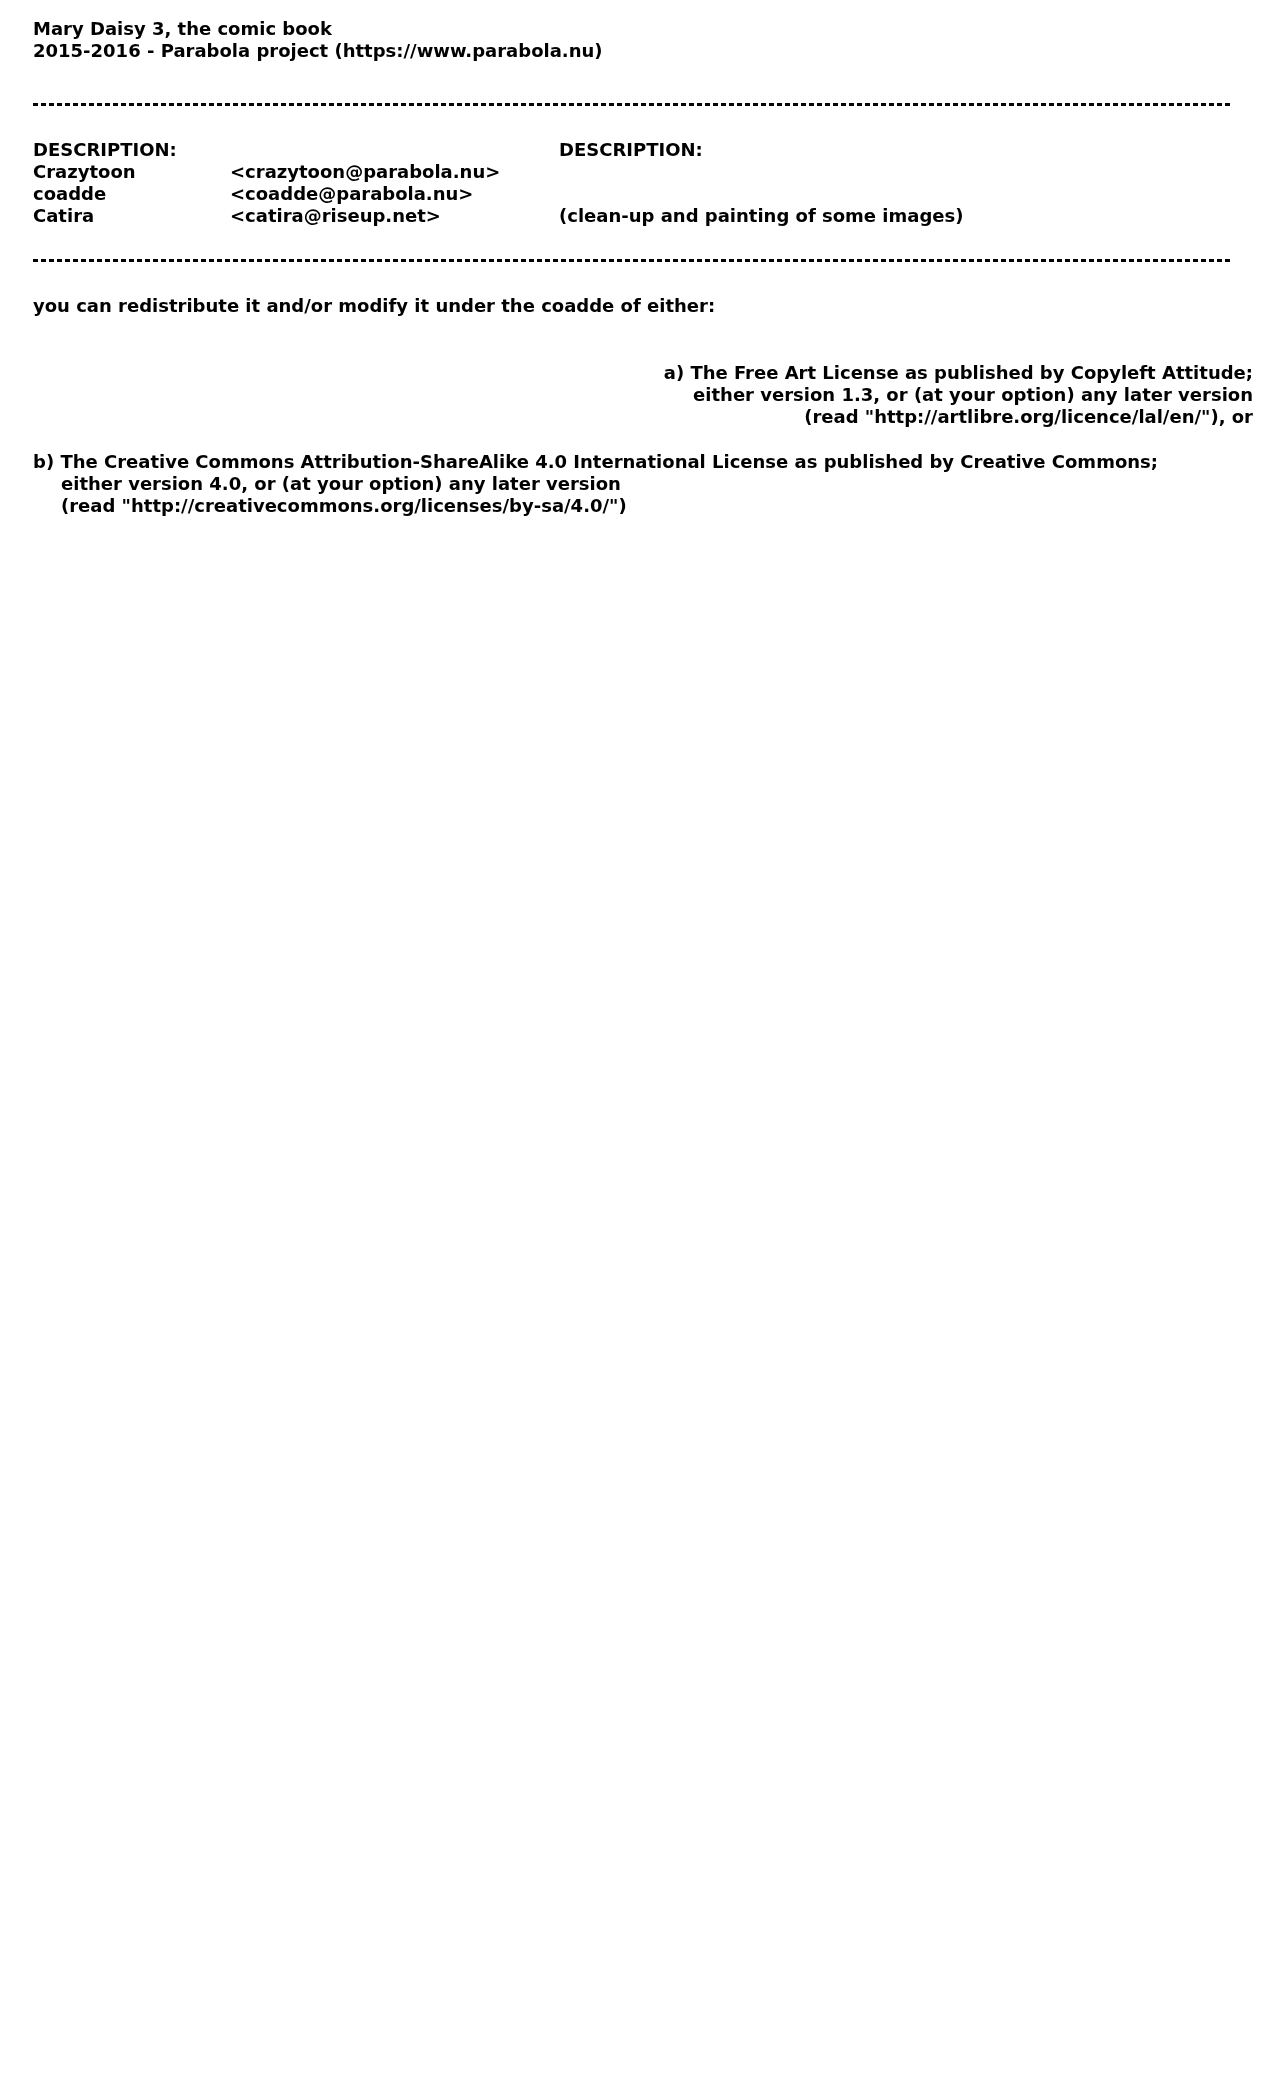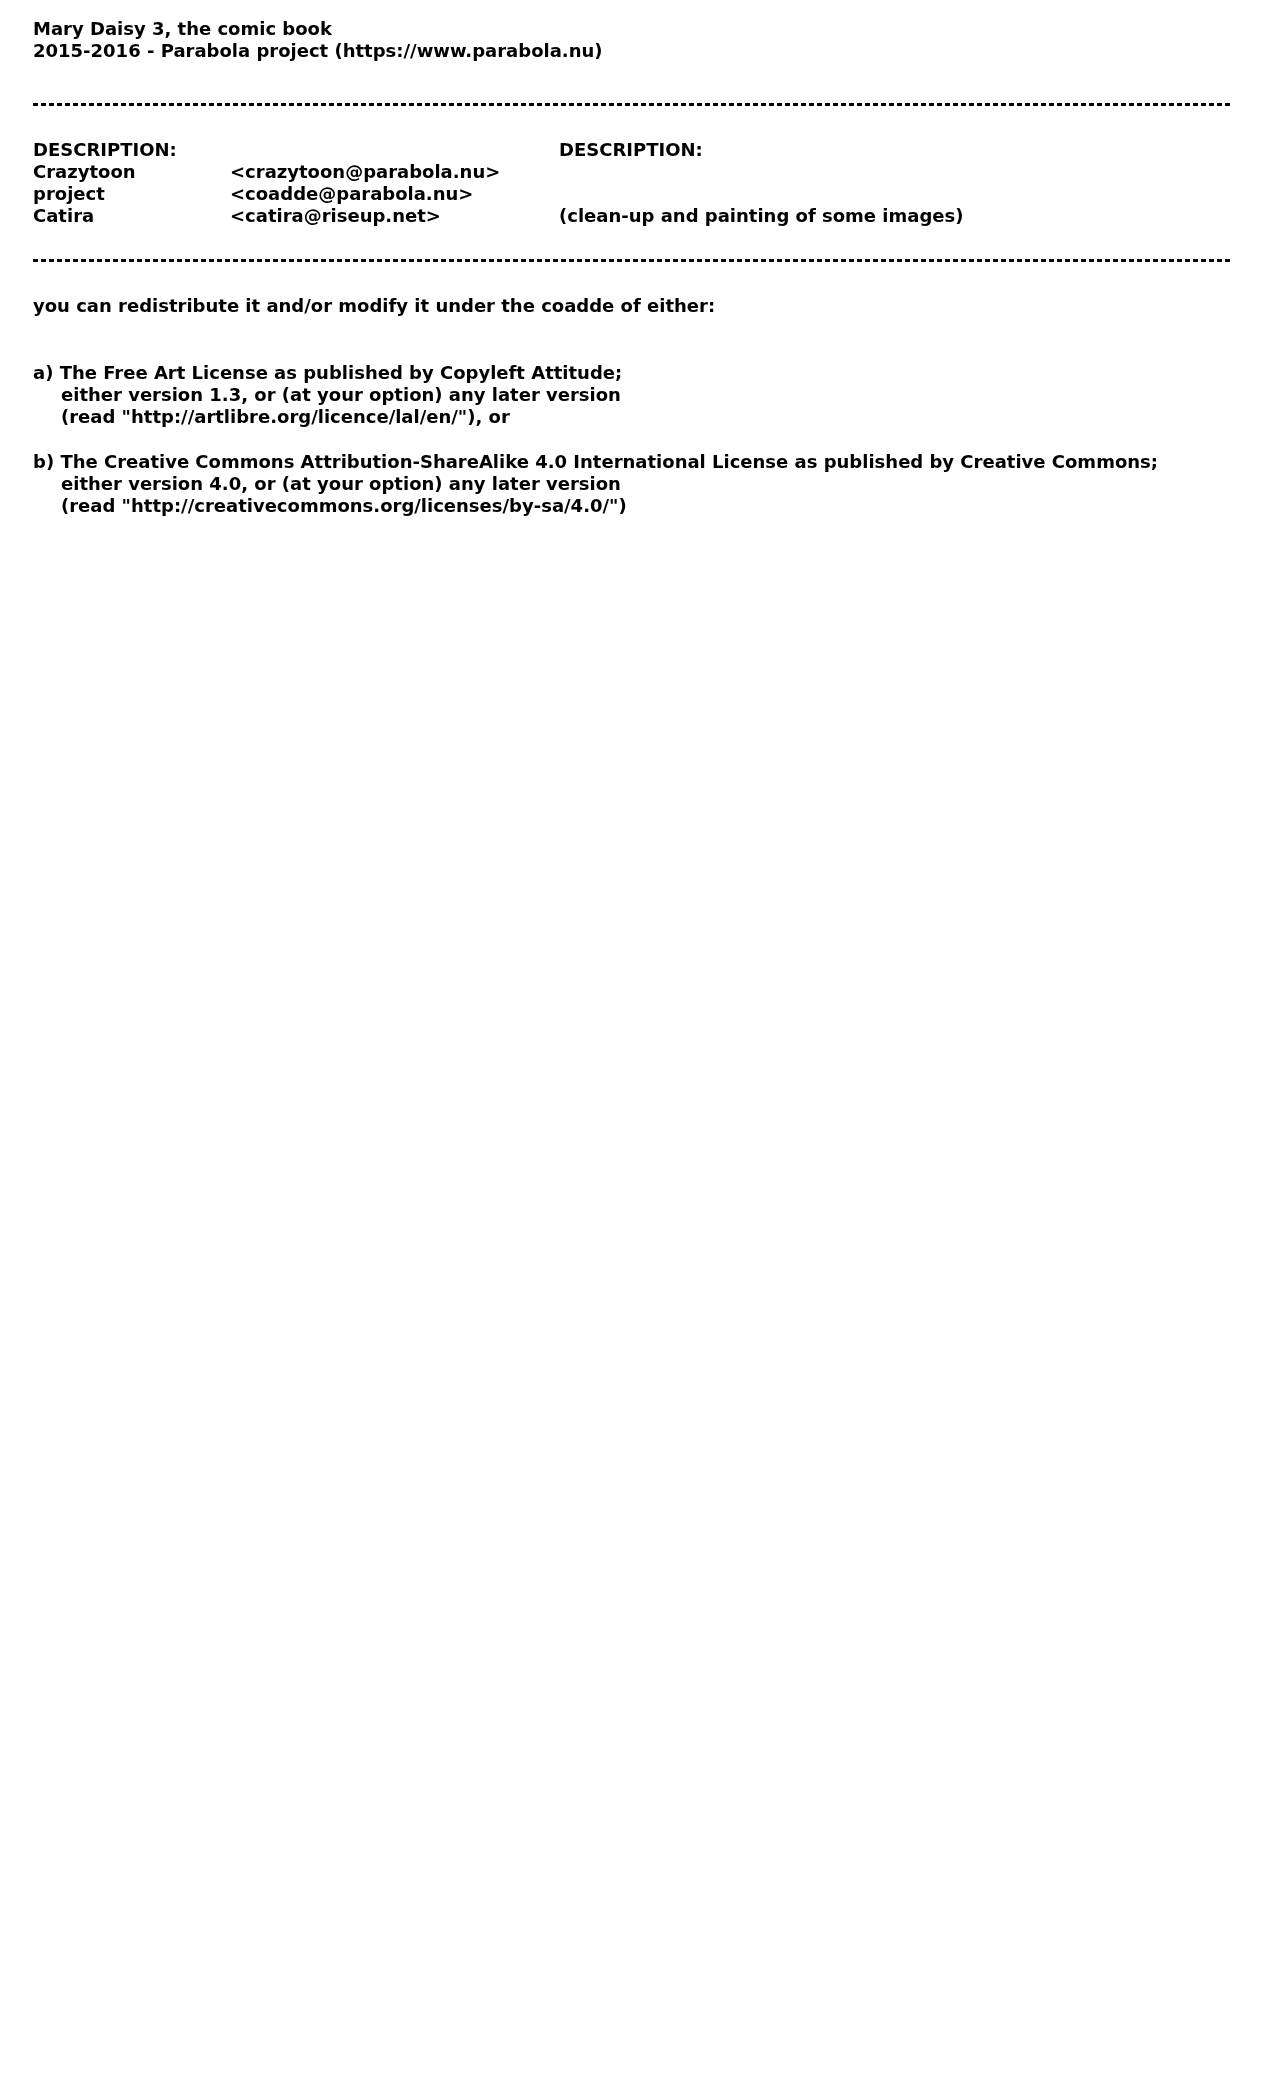--- a/index.html
+++ b/index.html
@@ -69,21 +69,21 @@
       #000000 0px, #000000 5px,
       transparent 5px, transparent 8px
     );
   }
   
   .pos-title    { top: 18px; }
   .pos-div1     { top: 94px; }
   .pos-attribs  { top: 138.5px; }
   .pos-div2     { top: 250px; }
   .pos-intro    { top: 294.6px; }
-  .pos-opt-a    { top: 361.5px; }
+  .pos-opt-a    { top: 361.5px; text-align: right; }
   .pos-opt-b    { top: 450.7px; }
 </style>
 </head>
 <body>
 
 <div class="doc">
 
   <div class="block pos-title">
     <div class="line">Mary Daisy 3, the comic book</div>
     <div class="line">2015-2016 - Parabola project (https://www.parabola.nu)</div>
@@ -97,21 +97,21 @@
     <div class="row">
       <span class="col-name">DESCRIPTION:</span>
       <span class="col-desc">DESCRIPTION:</span>
     </div>
     <div class="row">
       <span class="col-name">Crazytoon</span>
       <span class="col-email">&lt;crazytoon@parabola.nu&gt;</span>
       <span class="col-desc"></span>
     </div>
     <div class="row">
-      <span class="col-name">project</span>
+      <span class="col-name">coadde</span>
       <span class="col-email">&lt;coadde@parabola.nu&gt;</span>
       <span class="col-desc"></span>
     </div>
     <div class="row">
       <span class="col-name">Catira</span>
       <span class="col-email">&lt;catira@riseup.net&gt;</span>
       <span class="col-desc">(clean-up and painting of some images)</span>
     </div>
   </div>
 

